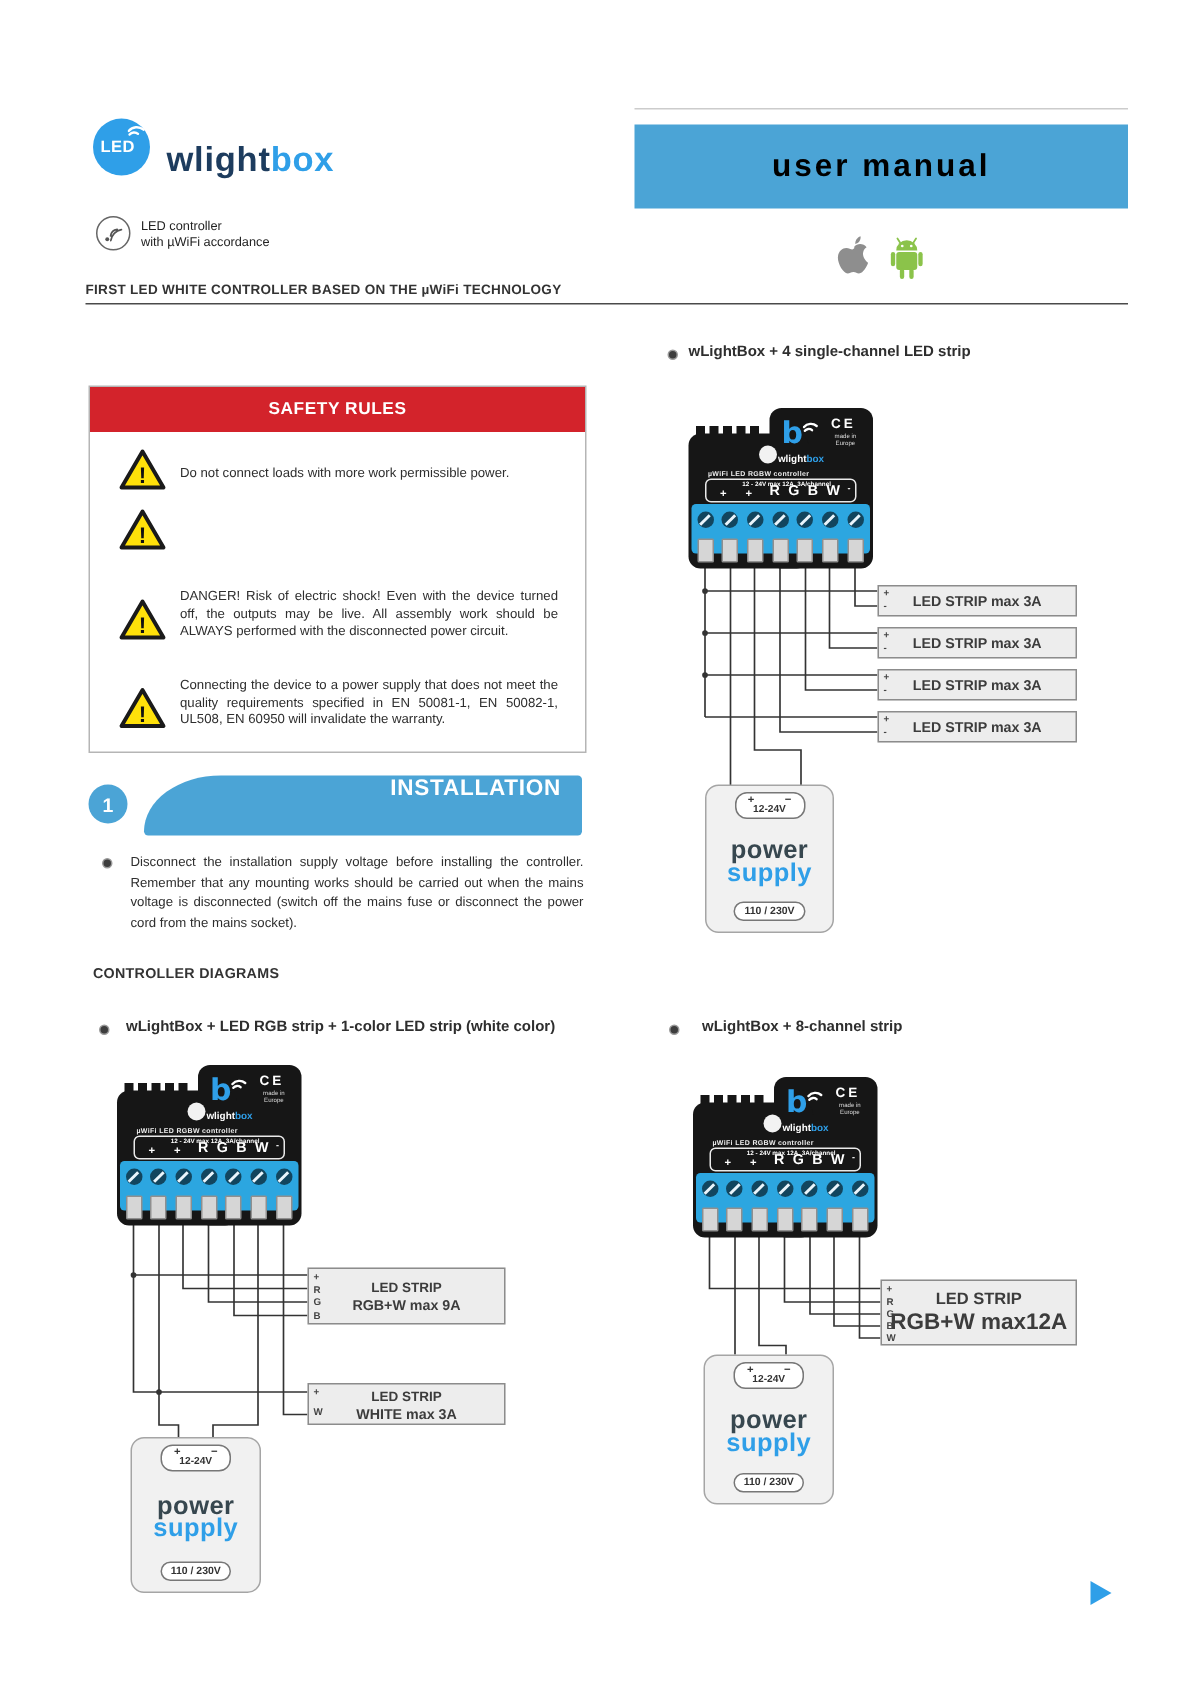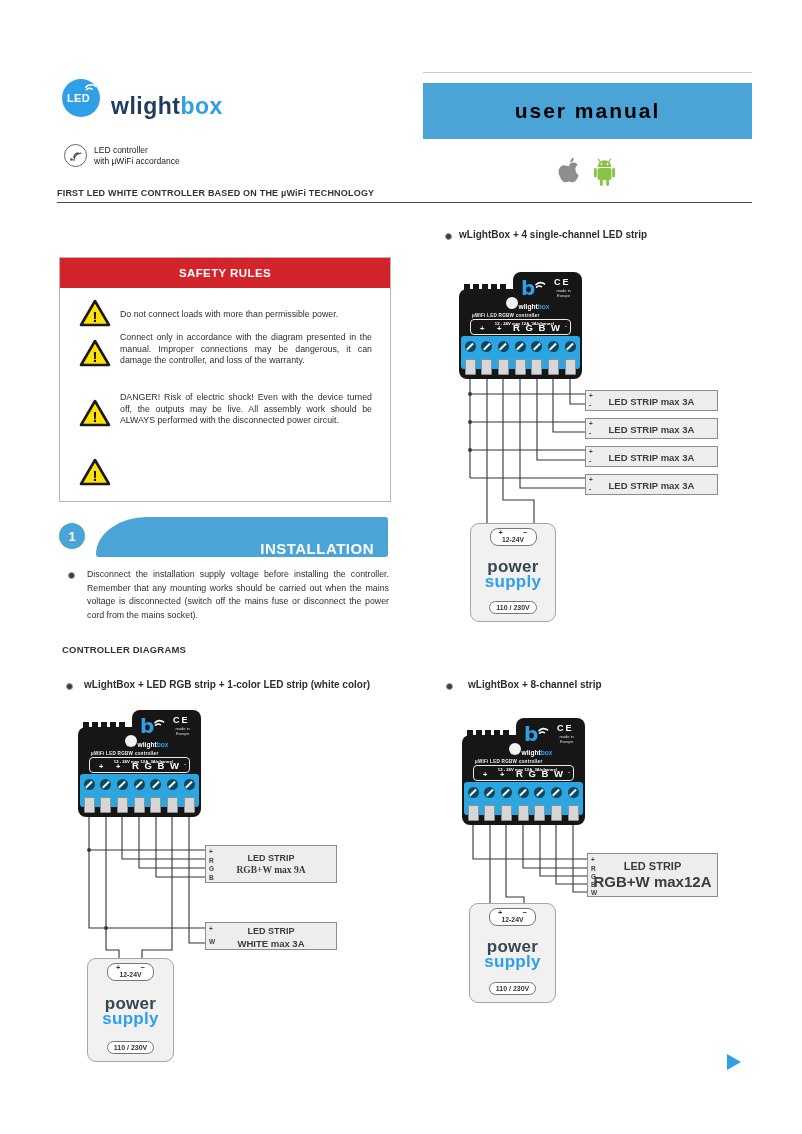--- a/index.html
+++ b/index.html
@@ -29,21 +29,21 @@
   
   .safety{left:59px;top:233px;width:332px;height:245px;border:1px solid #b5b5b5;background:#fff;margin-top:24px;}
   .safety-head{height:30px;background:var(--red);display:flex;align-items:center;justify-content:center;}
   .safety-head span{color:#fff;font-weight:bold;font-size:11.5px;letter-spacing:.4px;}
   .srow{position:absolute;left:0;width:332px;display:flex;}
   .srow .tri{margin-left:18px;flex:0 0 42px;}
   .srow .stxt{width:252px;font-size:8.8px;line-height:11.5px;text-align:justify;color:#2e2e2e;}
 
   
   .step-circle{left:59px;top:523px;width:26px;height:26px;border-radius:50%;background:var(--accent);display:flex;align-items:center;justify-content:center;color:#fff;font-weight:bold;font-size:13px;}
-  .inst-banner{left:96px;top:517px;width:292px;height:40px;background:var(--accent);border-radius:55px 3px 3px 3px / 40px 3px 3px 3px;display:flex;align-items:flex-end;justify-content:flex-end;padding-right:14px;}
+  .inst-banner{left:96px;top:517px;width:292px;height:40px;background:var(--accent);border-radius:55px 3px 3px 3px / 40px 3px 3px 3px;display:flex;align-items:flex-start;justify-content:flex-end;padding-right:14px;}
   .inst-banner span{color:#fff;font-weight:bold;font-size:15px;letter-spacing:.5px;}
   .bullet{width:7px;height:7px;border-radius:50%;background:#3d3d3d;border:1.5px solid #9a9a9a;}
   .para{left:87px;top:568px;width:302px;font-size:8.8px;line-height:13.5px;text-align:justify;color:#2e2e2e;}
   .conn-head{left:62px;top:644px;font-size:9.5px;font-weight:600;letter-spacing:.2px;color:#333;}
   .dlabel{font-size:10px;font-weight:600;color:#2e2e2e;}
 
   
   svg.wires{left:0;top:0;z-index:1;}
   .wire-path{fill:none;stroke:var(--wire);stroke-width:1.1;}
   .wire-dot{fill:var(--wire);}
@@ -141,47 +141,47 @@
     <div class="safety-head">
       <span>SAFETY RULES</span>
     </div>
     <div class="srow" style="top:40px;align-items:center;">
       <span class="tri">
   <svg width="34" height="30" viewBox="0 0 34 30">
     <path d="M17 3 L31 27 L3 27 Z" fill="#FFE10A" stroke="#1a1a1a" stroke-width="2.6" stroke-linejoin="round"></path>
     <text x="17" y="24" text-anchor="middle" font-size="15" font-weight="bold" fill="#111">!</text>
   </svg>
 </span>
-      <span class="stxt">Do not connect loads with more than permissible power.</span>
+      <span class="stxt">Do not connect loads with more work permissible power.</span>
     </div>
     <div class="srow" style="top:74px;align-items:flex-start;">
       <span class="tri" style="margin-top:6px">
   <svg width="34" height="30" viewBox="0 0 34 30">
     <path d="M17 3 L31 27 L3 27 Z" fill="#FFE10A" stroke="#1a1a1a" stroke-width="2.6" stroke-linejoin="round"></path>
     <text x="17" y="24" text-anchor="middle" font-size="15" font-weight="bold" fill="#111">!</text>
   </svg>
 </span>
-      <span class="stxt">Connect only in accordance with the diagram presented in the manual. Improper connections may be dangerous, it can damage the controller, and loss of the warranty.</span>
     </div>
     <div class="srow" style="top:134px;align-items:flex-start;">
       <span class="tri" style="margin-top:6px">
   <svg width="34" height="30" viewBox="0 0 34 30">
     <path d="M17 3 L31 27 L3 27 Z" fill="#FFE10A" stroke="#1a1a1a" stroke-width="2.6" stroke-linejoin="round"></path>
     <text x="17" y="24" text-anchor="middle" font-size="15" font-weight="bold" fill="#111">!</text>
   </svg>
 </span>
       <span class="stxt">DANGER! Risk of electric shock! Even with the device turned off, the outputs may be live. All assembly work should be ALWAYS performed with the disconnected power circuit.</span>
     </div>
     <div class="srow" style="top:193px;align-items:flex-start;">
       <span class="tri" style="margin-top:6px">
   <svg width="34" height="30" viewBox="0 0 34 30">
     <path d="M17 3 L31 27 L3 27 Z" fill="#FFE10A" stroke="#1a1a1a" stroke-width="2.6" stroke-linejoin="round"></path>
     <text x="17" y="24" text-anchor="middle" font-size="15" font-weight="bold" fill="#111">!</text>
   </svg>
 </span>
+      <span class="stxt">Connecting the device to a power supply that does not meet the quality requirements specified in EN 50081-1, EN 50082-1, UL508, EN 60950 will invalidate the warranty.</span>
     </div>
   </div>
 
   <div class="abs step-circle">
     <span>1</span>
   </div>
   <div class="abs inst-banner">
     <span>INSTALLATION</span>
   </div>
   <span class="abs bullet" style="left:68px;top:572px;"></span>
@@ -366,21 +366,21 @@
   <span class="contact" style="left:72.2px"></span>
   <span class="contact" style="left:88.8px"></span>
   <span class="contact" style="left:105.5px"></span>
 </div>
   <div class="abs stripbox" style="left:205px;top:845px;width:132px;height:38px;">
     <span class="pin" style="top:3px">+</span>
     <span class="pin" style="top:11.5px">R</span>
     <span class="pin" style="top:20px">G</span>
     <span class="pin" style="top:28.5px">B</span>
     <span class="sb-title" style="top:7px;font-size:9px;">LED STRIP</span>
-    <span class="sb-title" style="top:19px;font-size:9.5px;font-family:Liberation Serif, serif;">RGB+W max 9A</span>
+    <span class="sb-title" style="top:19px;font-size:9.5px;">RGB+W max 9A</span>
   </div>
   <div class="abs stripbox" style="left:205px;top:922px;width:132px;height:28px;">
     <span class="pin" style="top:3px">+</span>
     <span class="pin" style="top:16px">W</span>
     <span class="sb-title" style="top:3px;font-size:9px;">LED STRIP</span>
     <span class="sb-title" style="top:14.5px;font-size:9.5px;">WHITE max 3A</span>
   </div>
   <div class="abs ps" style="left:87px;top:958px;width:87px;height:104px;">
   <div class="ps-pill">
     <div class="pm">

